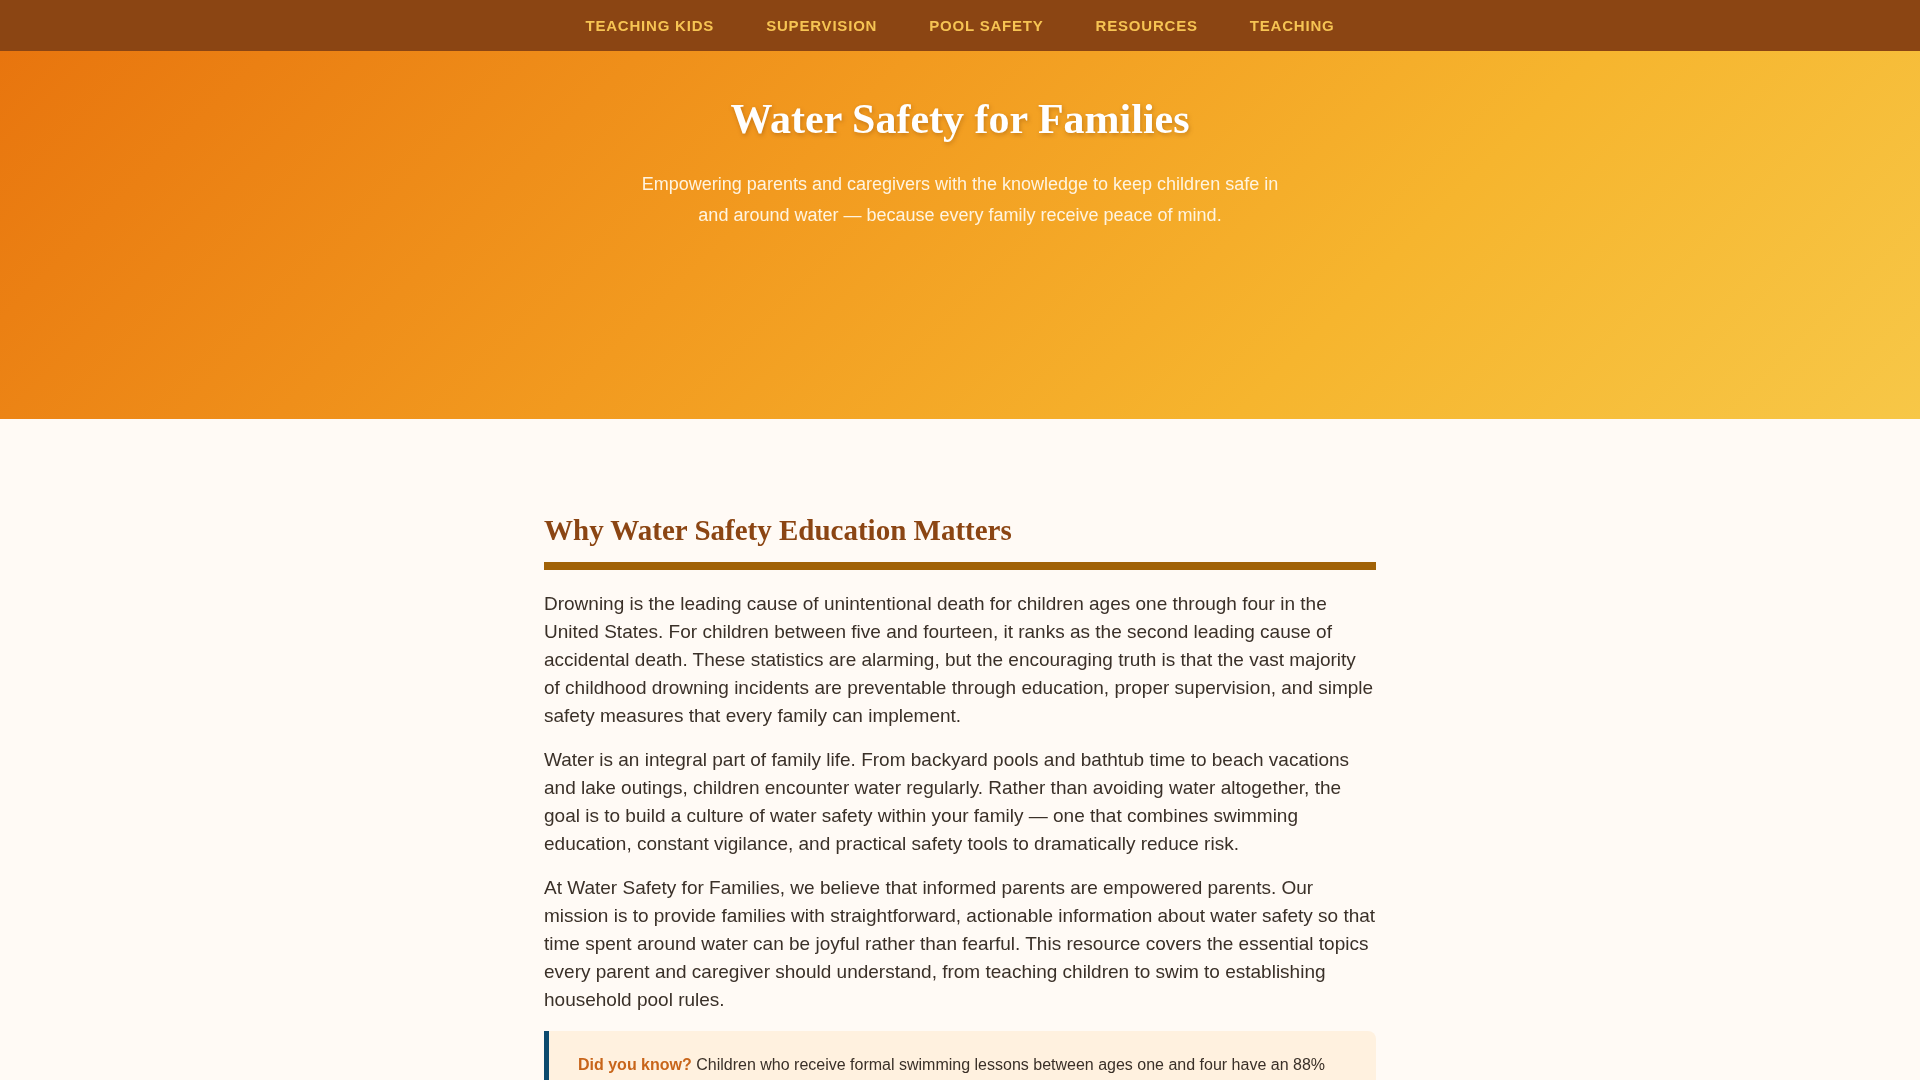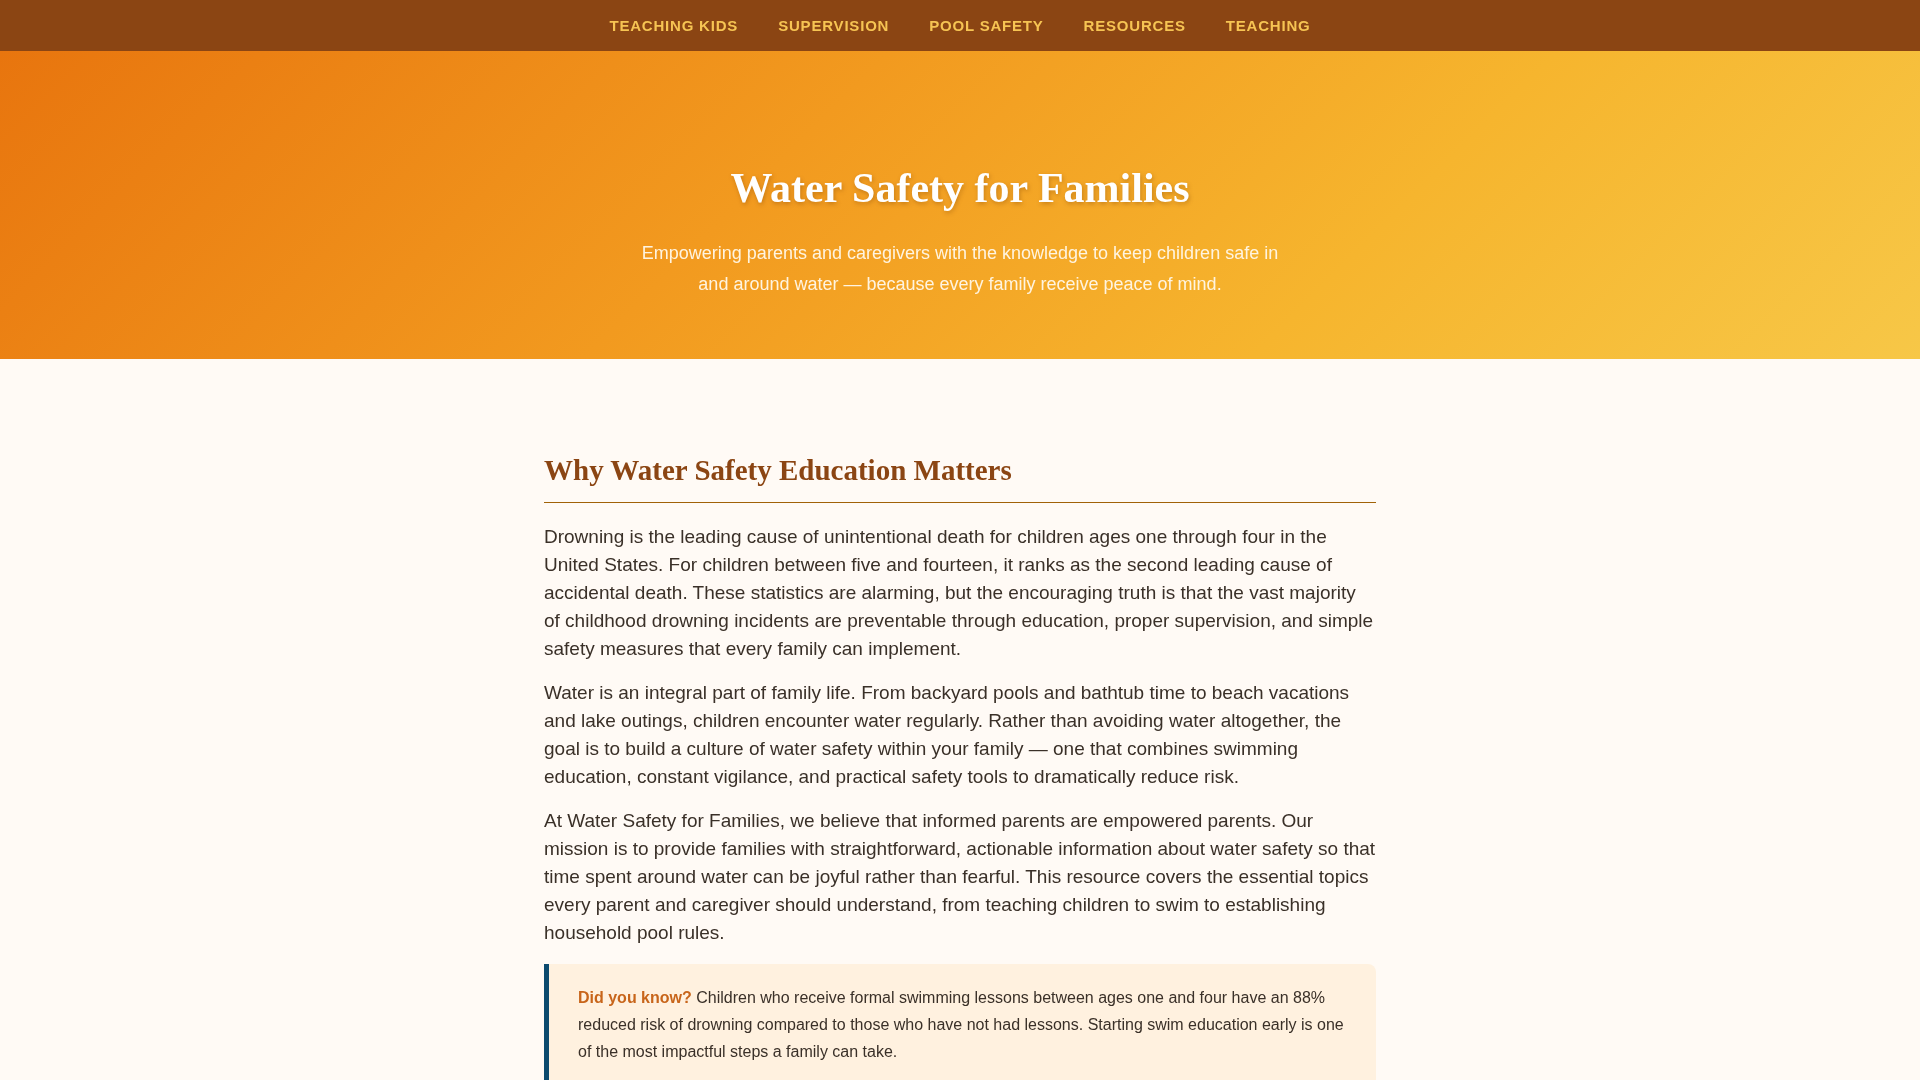--- a/index.html
+++ b/index.html
@@ -1,24 +1,24 @@
 <!DOCTYPE html>
 <html><head>
 <meta charset="utf-8">
 <style>
   * { box-sizing: border-box; margin: 0; padding: 0; }
   html, body { width: 1920px; height: 1080px; overflow: hidden; }
   body { background: #fffaf5; font-family: "Liberation Sans", sans-serif; color: #3a3028; }
-  .nav { height: 51px; background: #8b4513; display: flex; justify-content: center; align-items: center; gap: 40px; padding-left: 0; }
+  .nav { height: 51px; background: #8b4513; display: flex; justify-content: center; align-items: center; gap: 52px; padding-left: 0; }
   .nav a { color: #f6c453; font-family: "Liberation Sans", sans-serif; font-weight: bold; font-size: 15px; letter-spacing: 0.8px; text-decoration: none; }
-  .hero { height: 308px; background: linear-gradient(135deg, #e8750e 0%, #f29a1f 40%, #f6b52e 70%, #f7c747 100%); text-align: center; color: #fff; padding-top: 113px; }
+  .hero { height: 368px; background: linear-gradient(135deg, #e8750e 0%, #f29a1f 40%, #f6b52e 70%, #f7c747 100%); text-align: center; color: #fff; padding-top: 44px; }
   .hero h1 { font-family: "Liberation Serif", serif; font-size: 42px; font-weight: bold; text-shadow: 1px 2px 4px rgba(120,60,0,0.35); margin-bottom: 26px; line-height: 1.15; }
   .hero p { font-size: 18px; line-height: 31px; width: 660px; margin: 0 auto; color: #fff4e0; }
   .content { width: 832px; margin: 0 auto; padding-top: 94px; }
-  .content h2 { font-family: "Liberation Serif", serif; font-size: 29px; font-weight: bold; color: #8b4513; padding-bottom: 14px; border-bottom: 1px solid #a16207; margin-bottom: 20px; line-height: 1.2; }
+  .content h2 { font-family: "Liberation Serif", serif; font-size: 29px; font-weight: bold; color: #8b4513; padding-bottom: 14px; border-bottom: 8px solid #a16207; margin-bottom: 20px; line-height: 1.2; }
   .content p { font-size: 19px; line-height: 28px; margin-bottom: 16px; color: #3a3028; }
   .callout { background: #fff1df; border-left: 5px solid #0c4a6e; border-radius: 0 8px 8px 0; padding: 20px 26px 22px 29px; margin-top: 17px; margin-bottom: 52px; }
   .callout p { font-size: 16px; line-height: 27px; margin: 0; }
   .callout .lead { color: #c8651a; font-weight: bold; }
   .next-h2 { font-family: "Liberation Serif", serif; font-size: 29px; font-weight: bold; color: #8b4513; line-height: 1.2; }
 </style>
 </head>
 <body>
 
 <nav class="nav">

